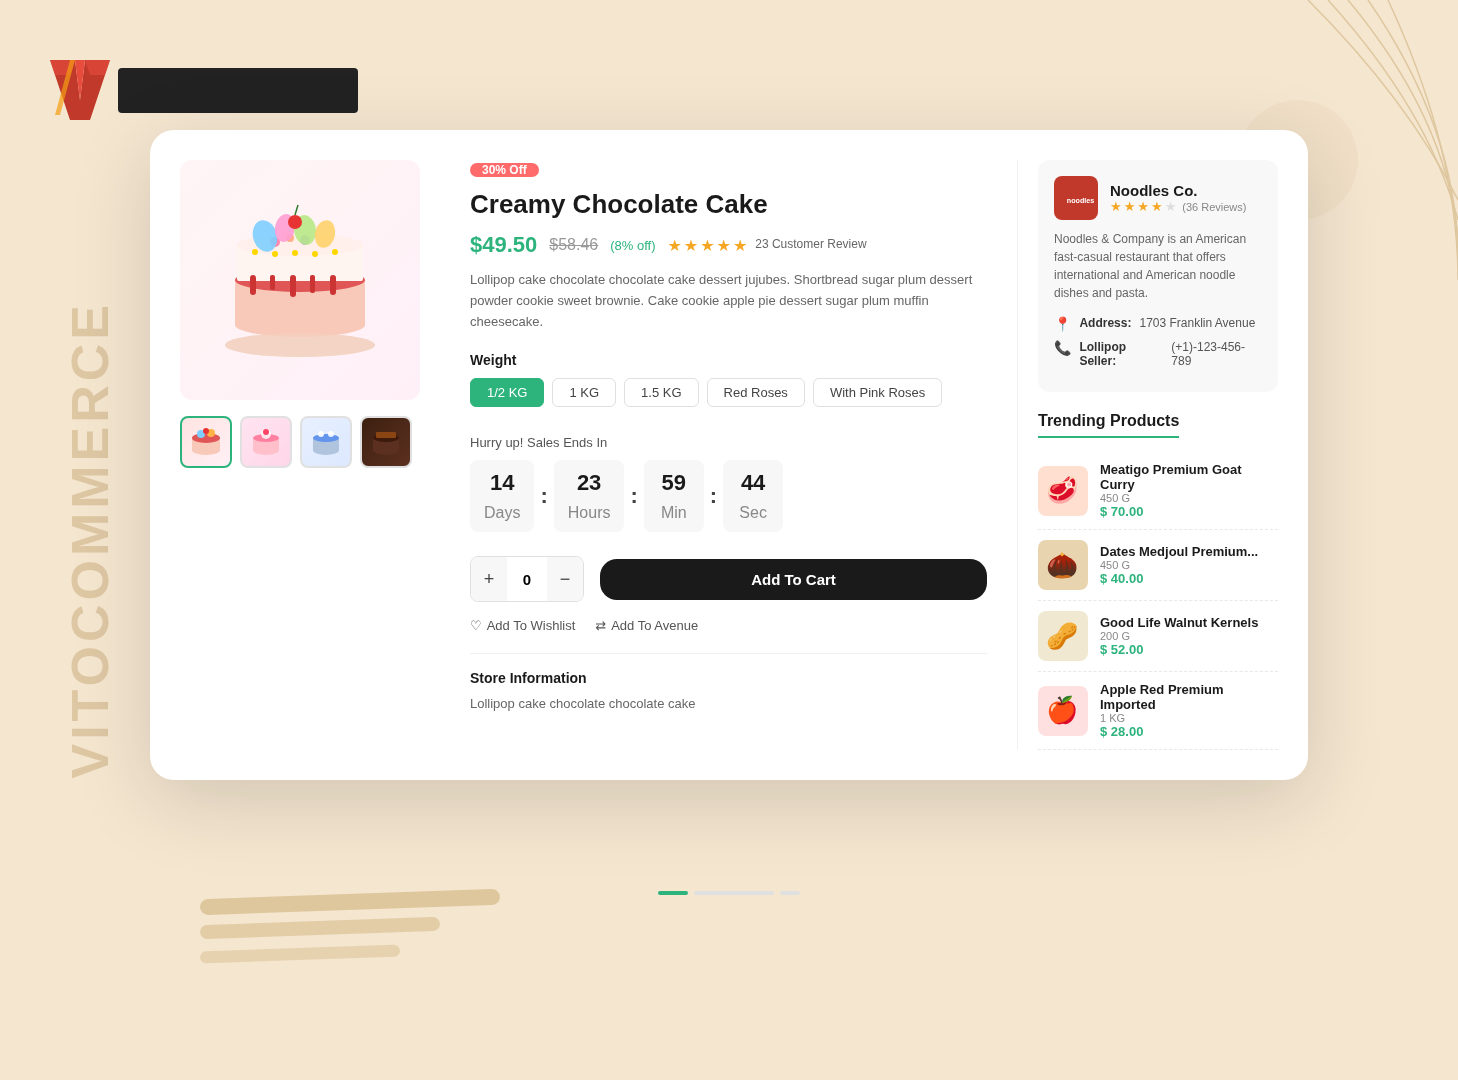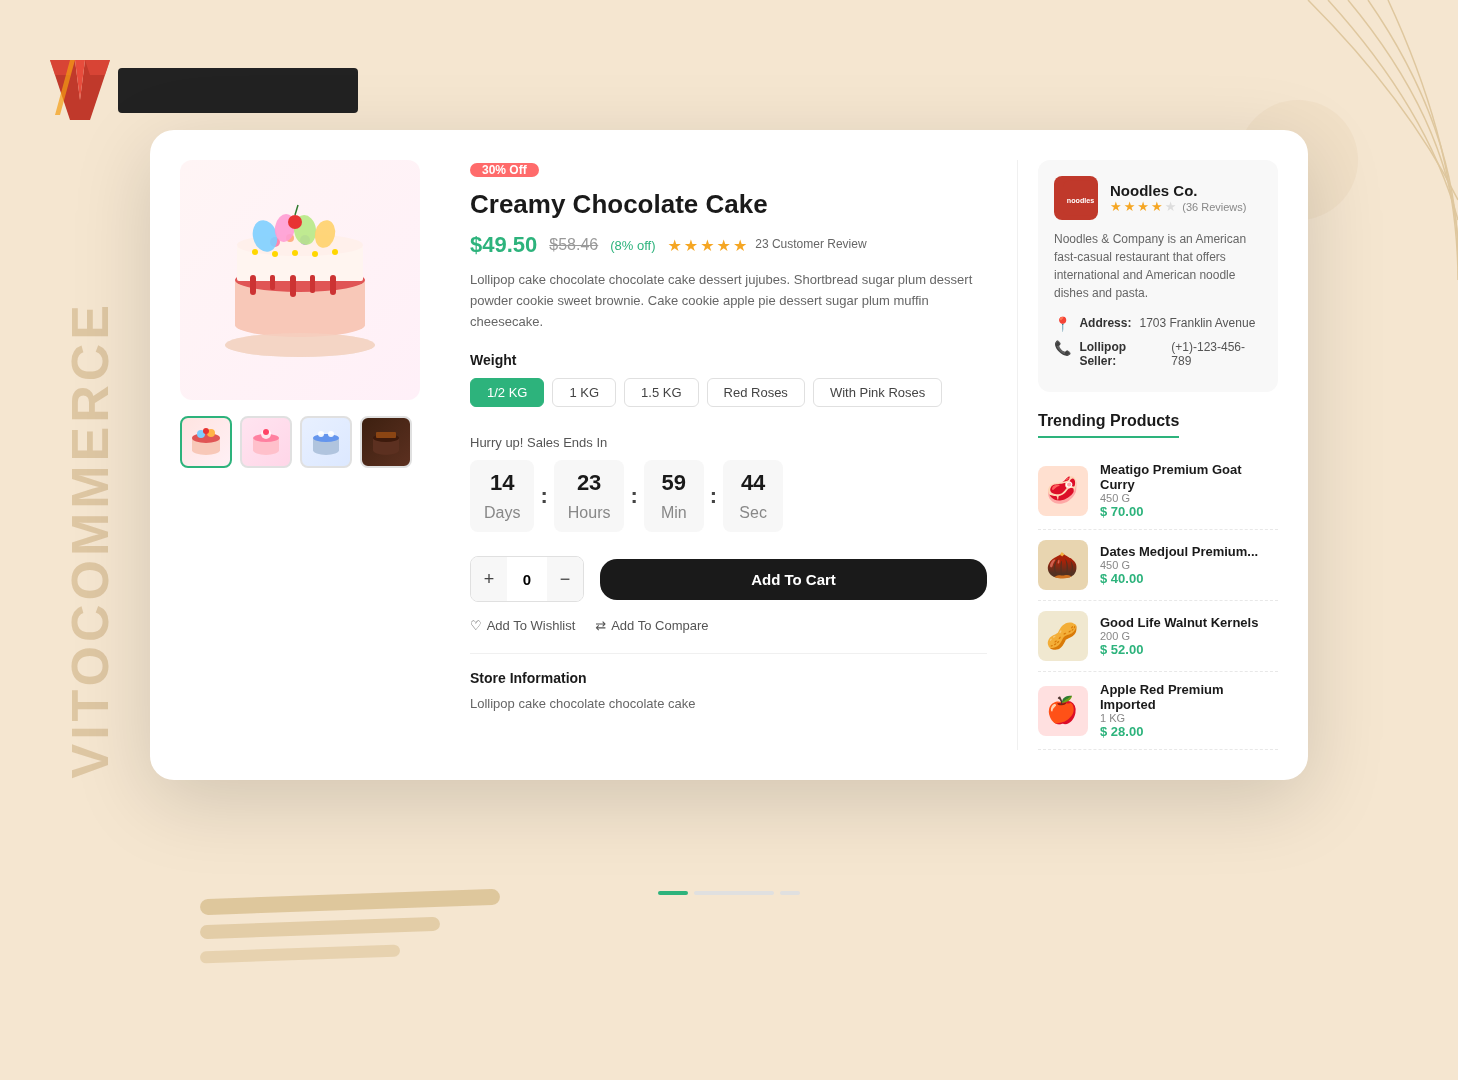--- a/index.html
+++ b/index.html
@@ -678,21 +678,21 @@
       <button class="add-cart-btn">Add To Cart</button>
     </div>
 
     <div class="wishlist-row">
       <span class="wishlist-link">
         <span>♡</span>
         <span>Add To Wishlist</span>
       </span>
       <span class="wishlist-link">
         <span>⇄</span>
-        <span>Add To Compare</span>
+        <span>Add To Avenue</span>
       </span>
     </div>
 
     <div class="store-info-section">
       <div class="store-info-title">Store Information</div>
       <div class="store-info-text">Lollipop cake chocolate chocolate cake</div>
     </div>
   </div>
 
   <div class="sidebar-panel">

